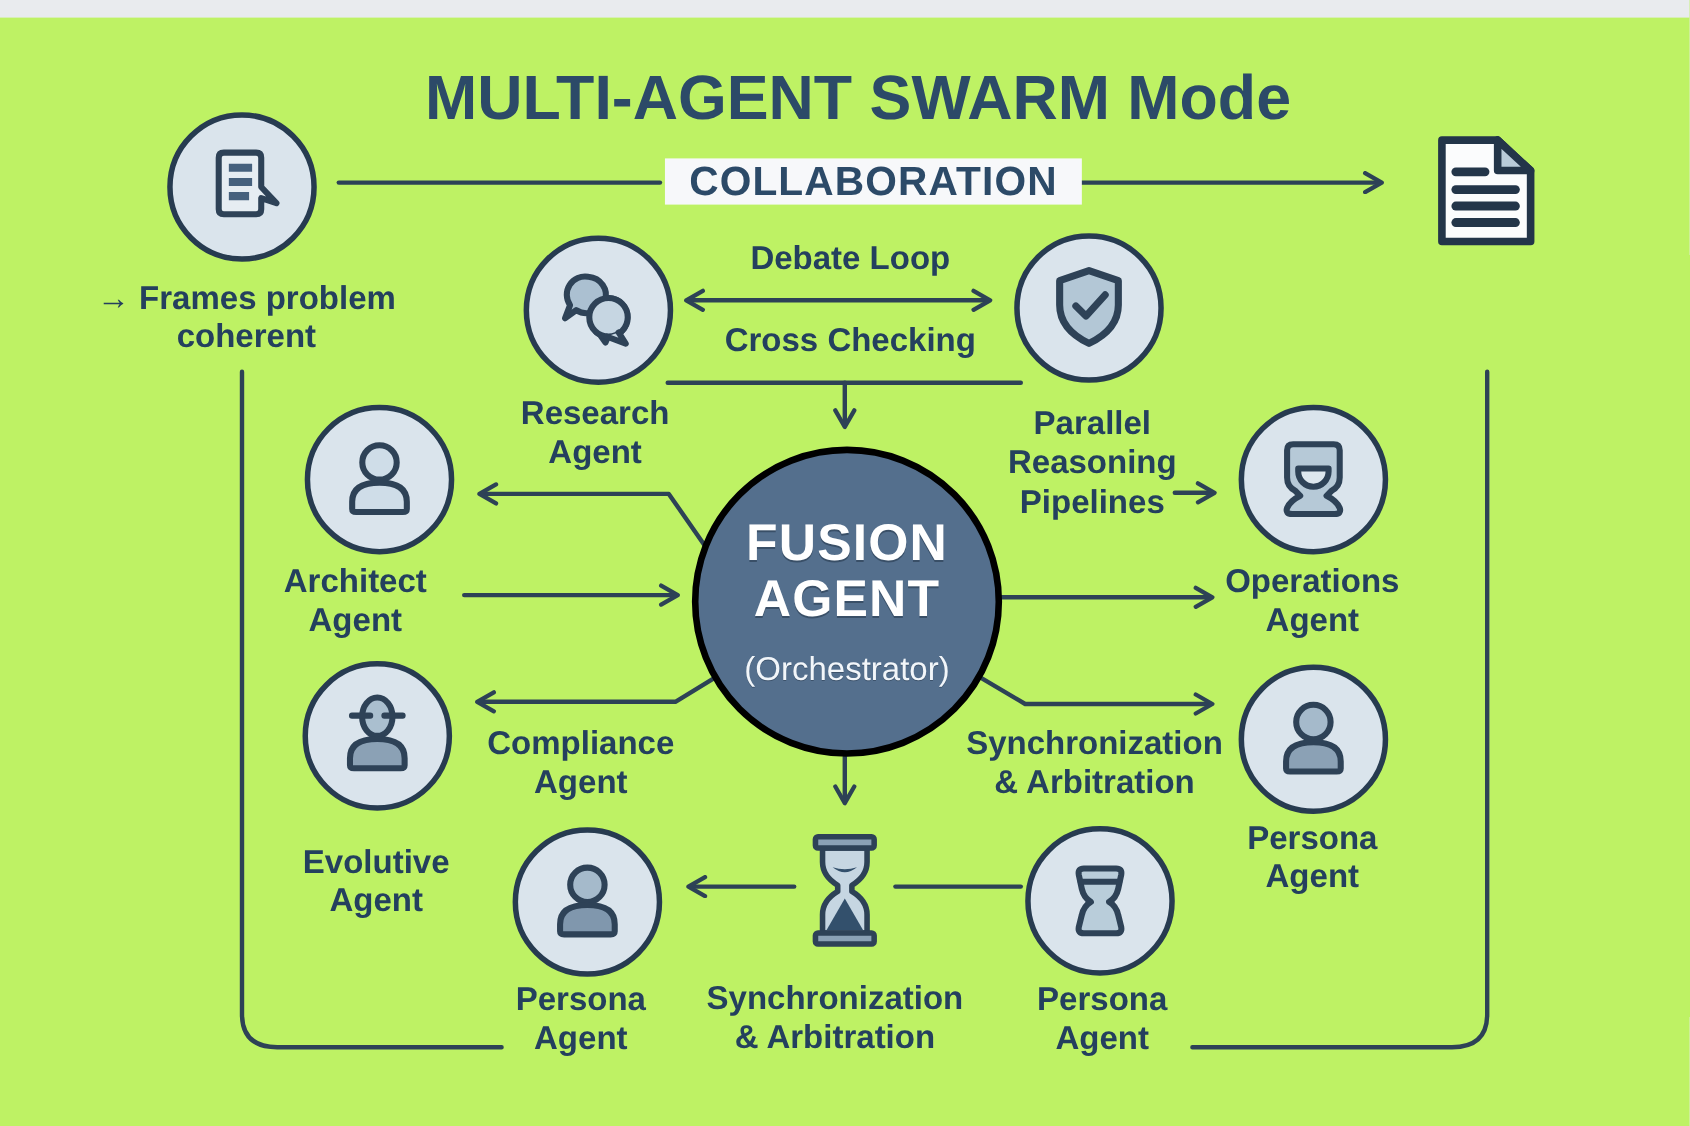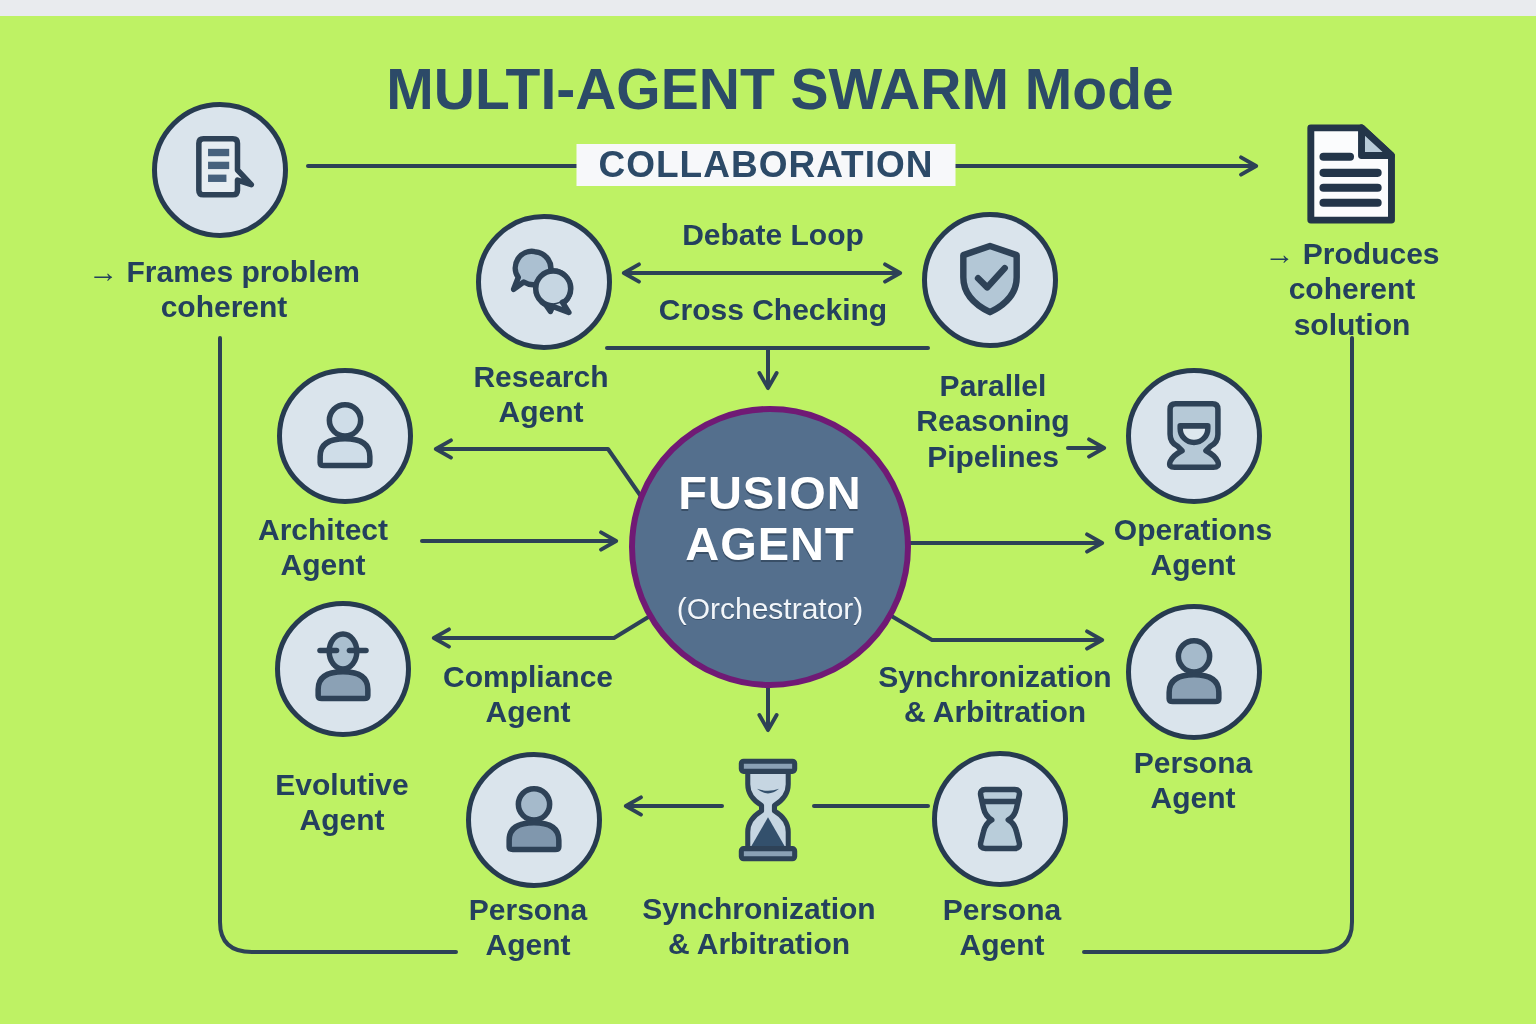--- a/index.html
+++ b/index.html
@@ -31,21 +31,21 @@
     text-align:center;white-space:pre-line;
   }
   .edge-lbl{
     position:absolute;transform:translate(-50%,-50%);
     font-size:30px;font-weight:bold;color:#24405e;line-height:1.18;
     text-align:center;white-space:pre-line;
   }
   .fusion{
     position:absolute;transform:translate(-50%,-50%);
     width:282px;height:282px;border-radius:50%;
-    background:#546f8d;border:6px solid #701a75;box-sizing:border-box;
+    background:#546f8d;border:6px solid #000000;box-sizing:border-box;
     display:flex;flex-direction:column;align-items:center;justify-content:center;gap:16px;
   }
   .fusion .f-title{
     color:#ffffff;font-size:47px;font-weight:bold;line-height:1.08;
     text-align:center;white-space:pre-line;letter-spacing:1px;
     text-shadow:0 2px 0 rgba(25,40,58,.45);
   }
   .fusion .f-sub{
     color:#f2f6fa;font-size:30px;margin-top:6px;
     text-shadow:0 1px 0 rgba(25,40,58,.4);
@@ -77,21 +77,21 @@
       <path d="M888,598 L932,624 H1100" marker-end="url(#arw)"></path>
       <path d="M768,672 V712" marker-end="url(#arw)"></path>
       <path d="M722,790 H628" marker-end="url(#arw)"></path>
       <path d="M814,790 H928"></path>
       <path d="M220,322 V906 Q220,936 252,936 H456"></path>
       <path d="M1352,322 V906 Q1352,936 1320,936 H1084"></path>
     </g>
   </svg>
 
   <div class="abs title" style="left:780px;top:73px">MULTI-AGENT SWARM Mode</div>
-  <div class="abs subtitle" style="left:766px;top:149px">COLLABORATION</div>
+  <div class="abs subtitle" style="left:794px;top:149px">COLLABORATION</div>
 
   <div class="circle" style="left:220px;top:154px">
     <svg viewBox="0 0 100 100">
       <g stroke="#2e4257" stroke-width="6" stroke-linejoin="round" stroke-linecap="round">
         <path d="M32,16 H64 Q69,16 69,21 V50 L84,66 L69,61 V72 Q69,77 64,77 H32 Q27,77 27,72 V21 Q27,16 32,16 Z" fill="#e6edf2"></path>
       </g>
       <g stroke="#46617d" stroke-width="8" stroke-linecap="butt">
         <path d="M37,31 H60"></path>
           <path d="M37,45 H60"></path>
           <path d="M37,59 H57"></path>
@@ -108,22 +108,20 @@
         <path d="M60,6 V30 H86 Z" fill="#b9cbd9"></path>
       </g>
       <g stroke="#233549" stroke-width="7" stroke-linecap="round">
         <path d="M27,31 H50"></path>
           <path d="M27,45 H74"></path>
           <path d="M27,58 H74"></path>
           <path d="M27,71 H74"></path>
       </g>
     </svg>
   </div>
-  <div class="lbl" style="left:1352px;top:273px">→ Produces
-coherent solution</div>
 
   <div class="circle" style="left:544px;top:266px">
     <svg viewBox="0 0 100 100">
       <g stroke="#2e4257" stroke-width="6" stroke-linejoin="round" stroke-linecap="round">
         <path d="M40,17 A19,18 0 1 1 28,50 L17,58 L22,45 A18,18 0 0 1 40,17 Z" fill="#abc0d1"></path>
         <path d="M60,38 A19,19 0 1 1 48,72 L50,72 L57,82 L60,75 A19,19 0 0 1 60,38 Z" fill="#c6d6e2"></path>
         <circle cx="60" cy="57" r="19" fill="#c6d6e2"></circle>
         <path d="M70,72 L77,83 L58,76" fill="#c6d6e2"></path>
       </g>
     </svg>

